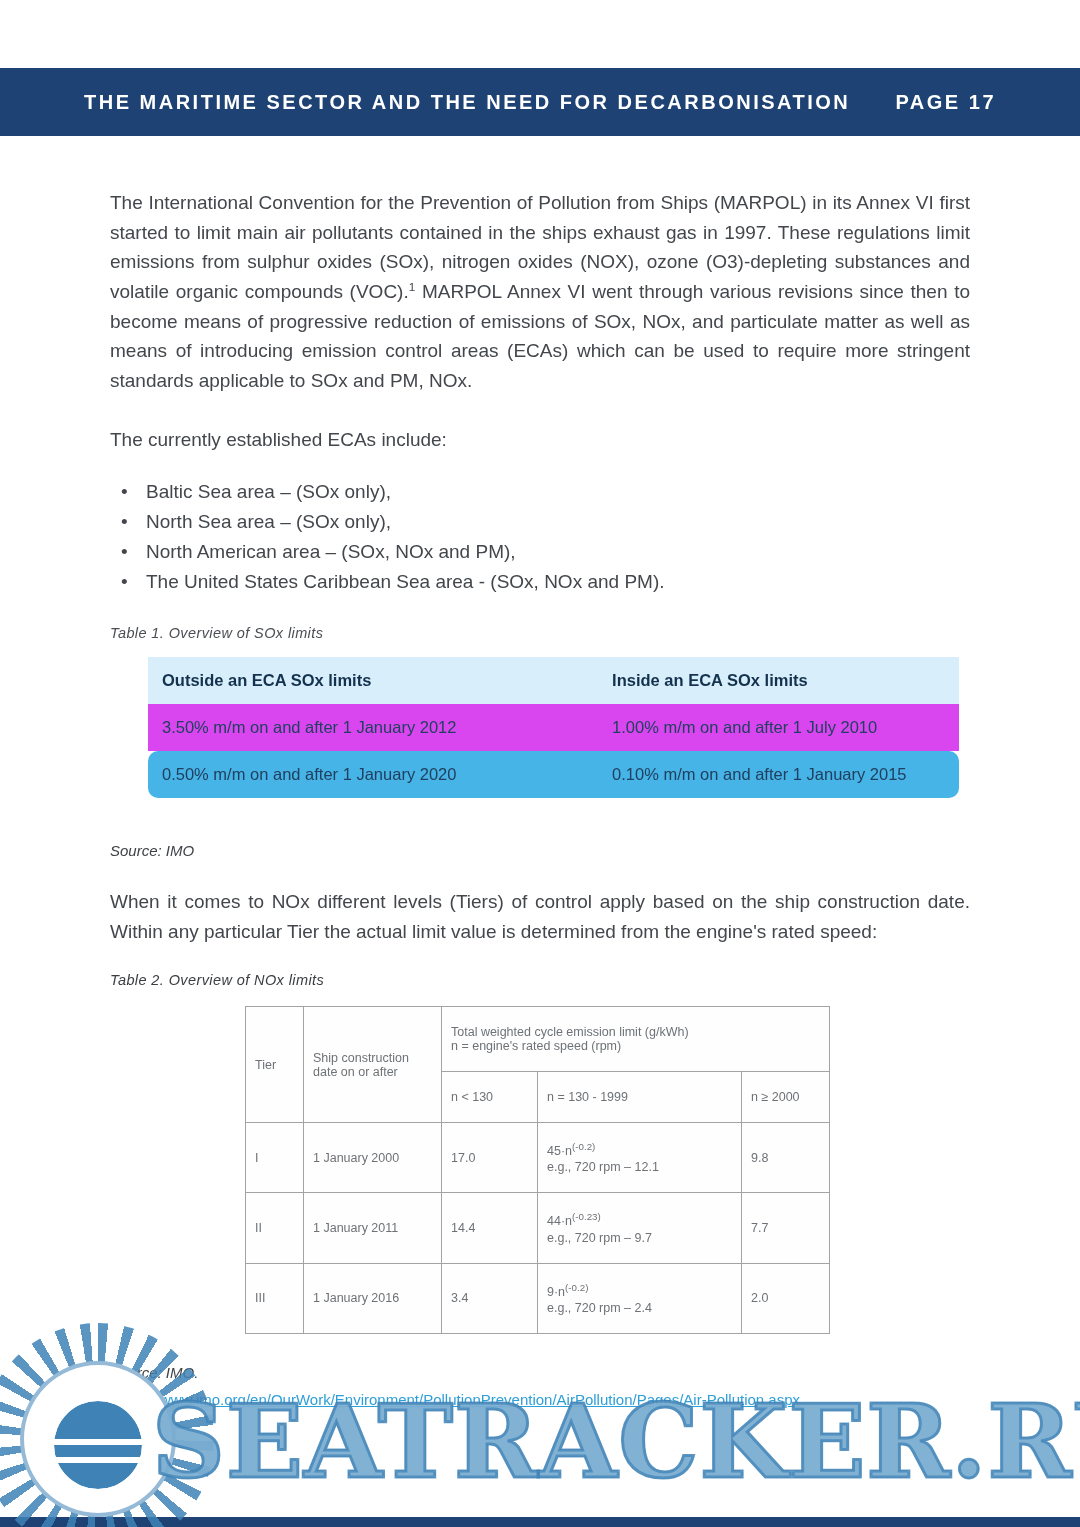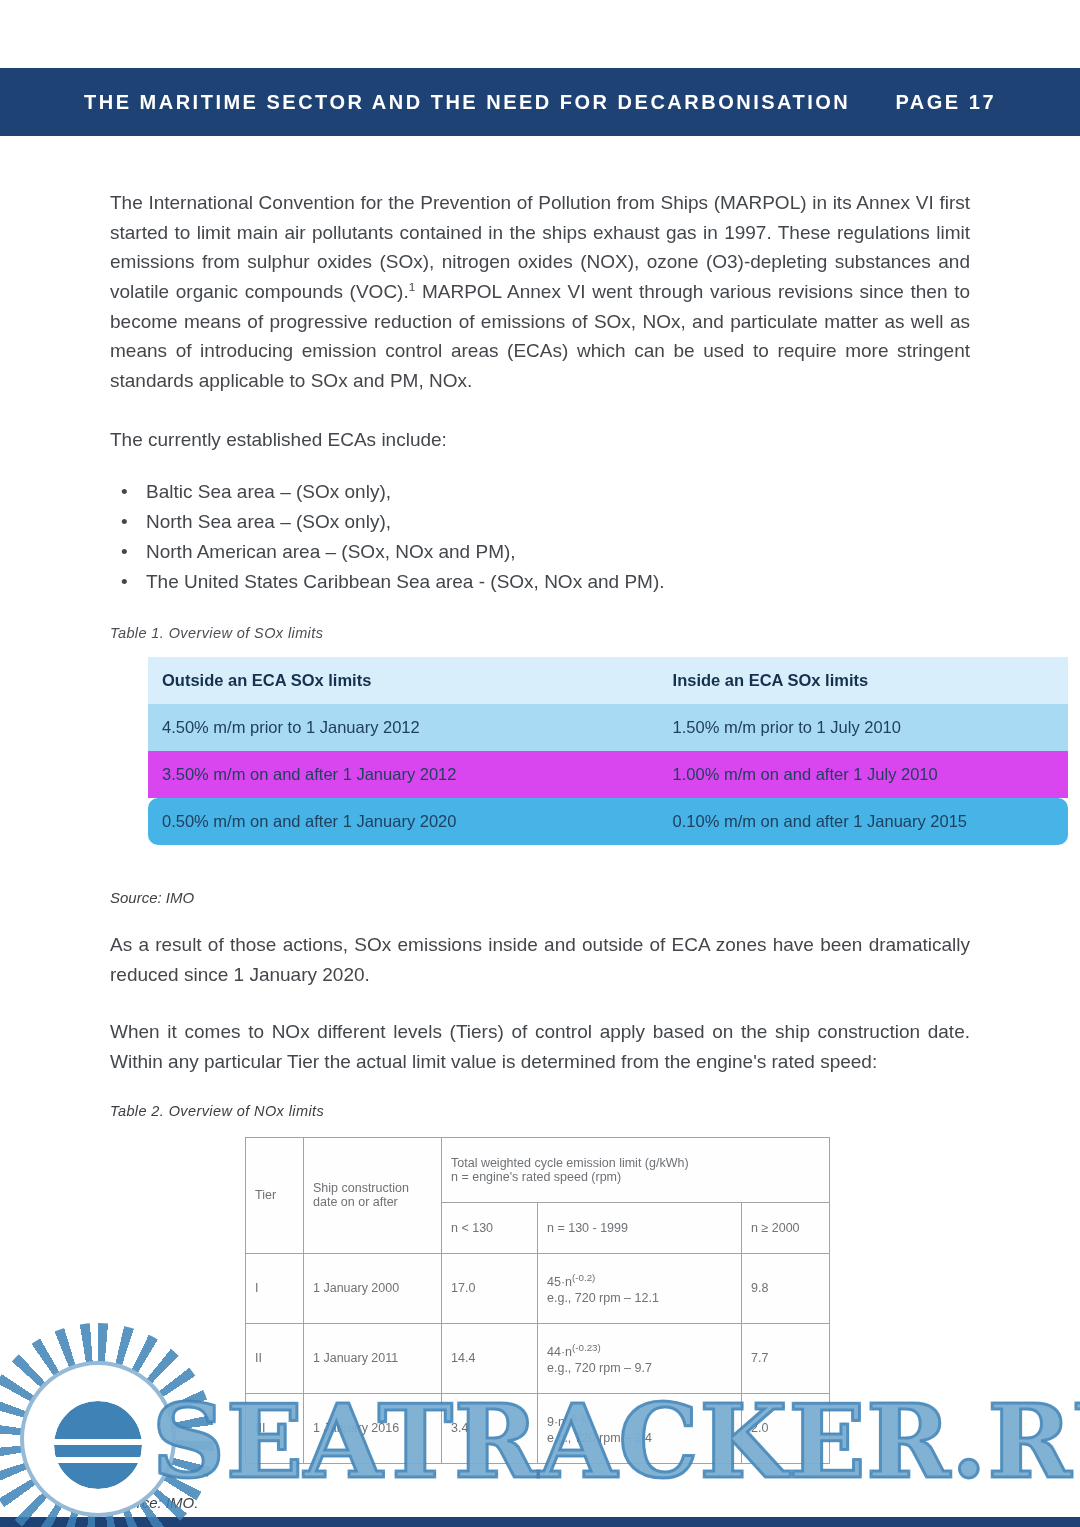--- a/index.html
+++ b/index.html
@@ -25,21 +25,21 @@
   ul.eca{margin:22px 0 0 8px;padding:0;list-style:none;}
   ul.eca li{
     position:relative;font-size:19px;line-height:30px;padding-left:28px;color:#43474c;
   }
   ul.eca li .dot{position:absolute;left:3px;top:0;color:#43474c;}
 
   .caption{font-size:14.5px;font-style:italic;color:#4b4f54;letter-spacing:0.4px;}
   .source{font-size:15px;font-style:italic;color:#3f4347;}
 
   
-  .sox-table{width:920px;margin:16px 0 0 38px;font-size:16.5px;}
+  .sox-table{width:811px;margin:16px 0 0 38px;font-size:16.5px;}
   .sox-row{display:grid;grid-template-columns:55.5% 44.5%;}
   .sox-row > div{padding:14px 8px 14px 14px;box-sizing:border-box;color:#20405f;}
   .sox-row.head > div{font-weight:bold;color:#14324e;}
   .sox-row.head{background:#d9eefb;}
   .sox-row.r1{background:#a9daf4;}
   .sox-row.r2{background:#d946ef;}
   .sox-row.r3{background:#47b4e7;border-radius:10px;}
 
   
   table.nox{
@@ -117,37 +117,32 @@
       <li><span class="dot">•</span><span>The United States Caribbean Sea area - (SOx, NOx and PM).</span></li>
     </ul>
 
     <div class="caption" style="margin-top:28px;">Table 1. Overview of SOx limits</div>
 
     <div class="sox-table">
       <div class="sox-row head">
         <div>Outside an ECA SOx limits</div>
         <div>Inside an ECA SOx limits</div>
       </div>
-      <div class="sox-row r1">
-        <div>4.50% m/m prior to 1 January 2012</div>
-        <div>1.50% m/m prior to 1 July 2010</div>
-      </div>
       <div class="sox-row r2">
         <div>3.50% m/m on and after 1 January 2012</div>
         <div>1.00% m/m on and after 1 July 2010</div>
       </div>
       <div class="sox-row r3">
         <div>0.50% m/m on and after 1 January 2020</div>
         <div>0.10% m/m on and after 1 January 2015</div>
       </div>
     </div>
 
     <div class="source" style="margin-top:44px;">Source: IMO</div>
 
-    <p class="body" style="margin-top:24px;">As a result of those actions, SOx emissions inside and outside of ECA zones have been dramatically reduced since 1 January 2020.</p>
 
     <p class="body" style="margin-top:28px;">When it comes to NOx different levels (Tiers) of control apply based on the ship construction date. Within any particular Tier the actual limit value is determined from the engine's rated speed:</p>
 
     <div class="caption" style="margin-top:26px;color:#3a3d41;">Table 2. Overview of NOx limits</div>
 
     <table class="nox">
       <colgroup>
         <col class="c-tier">
           <col class="c-ship">
           <col class="c-low">

